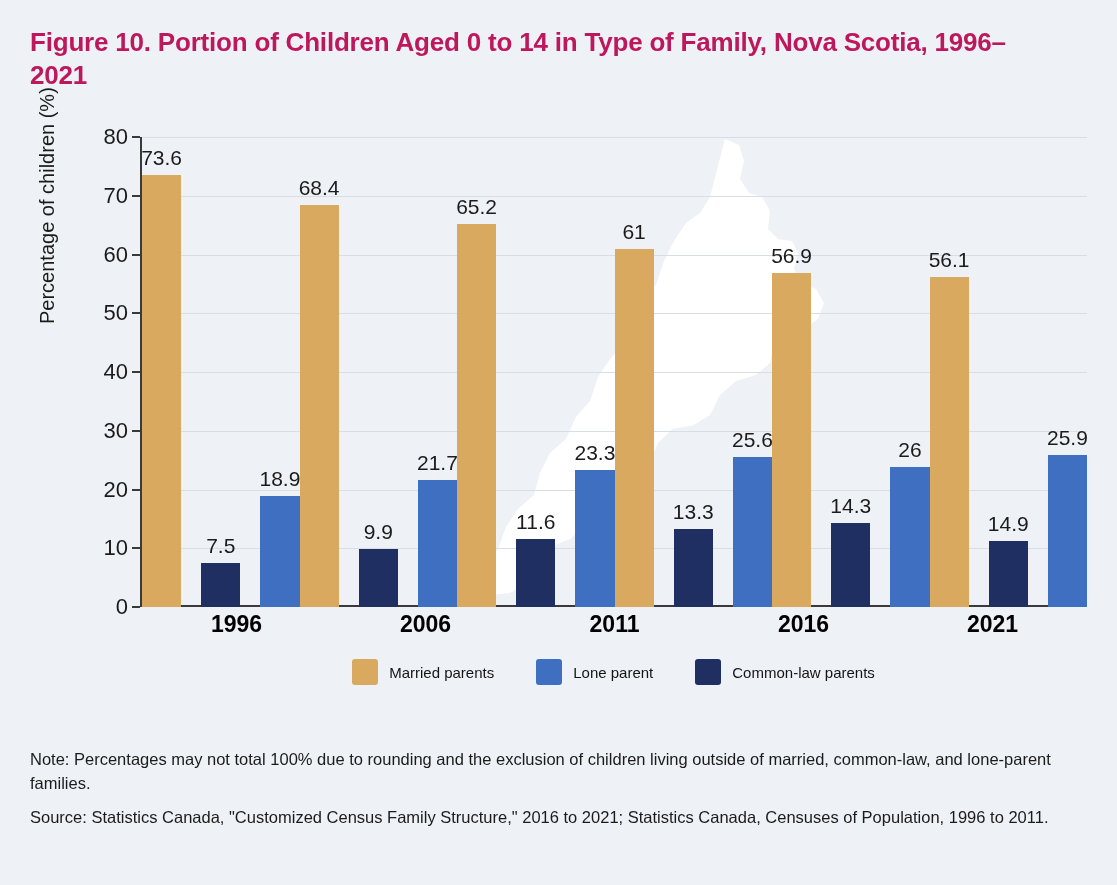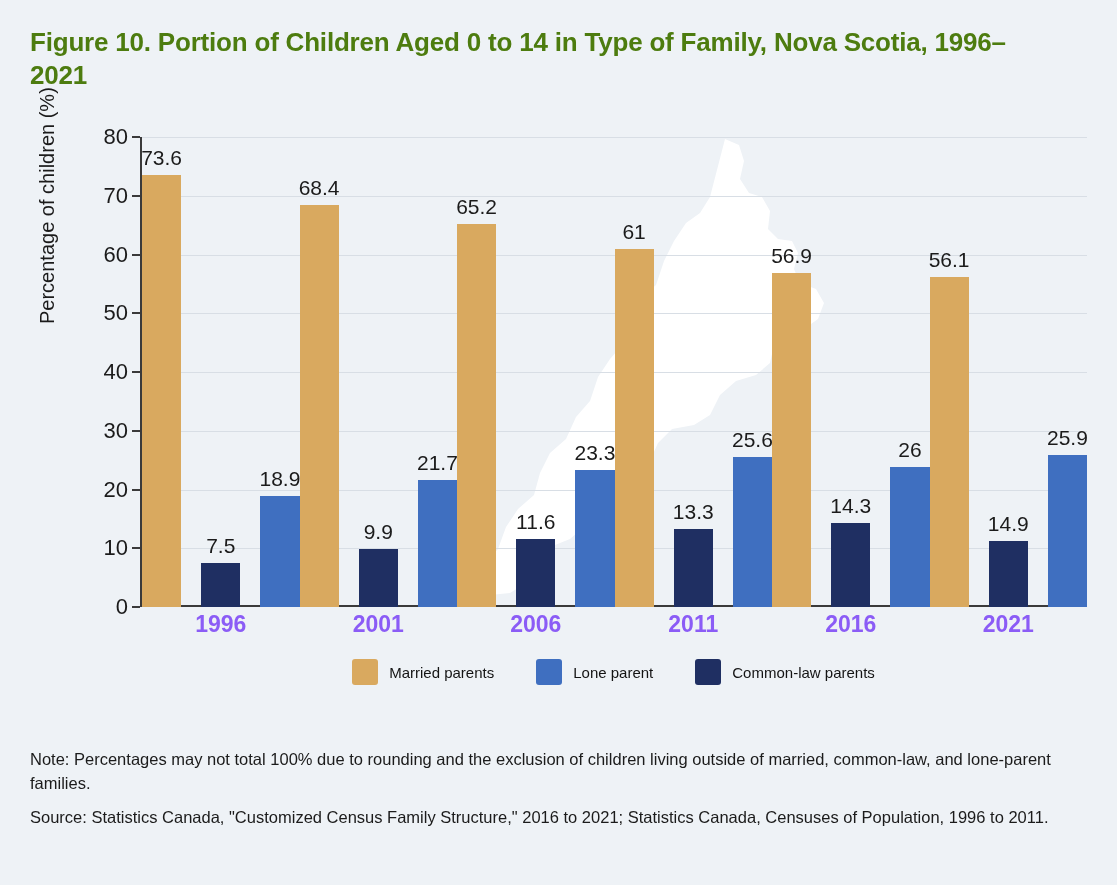--- a/index.html
+++ b/index.html
@@ -19,21 +19,21 @@
     width: 1117px;
     height: 885px;
     box-sizing: border-box;
     padding: 26px 30px 10px 30px;
   }
   .title {
     font-size: 26px;
     font-weight: bold;
     line-height: 1.25;
     letter-spacing: -0.2px;
-    color: #4d7c0f;
+    color: #be185d;
     margin: 0 0 0 0;
     max-width: 1020px;
   }
 
   
   .chart-wrap {
     position: relative;
     margin-top: 28px;
     width: 1057px;
     height: 620px;
@@ -151,21 +151,21 @@
     left: 112px;
     top: 492px;
     width: 945px;
     display: flex;
   }
   .xlabels .xl {
     flex: 1 1 0;
     text-align: center;
     font-size: 23px;
     font-weight: bold;
-    color: #8b5cf6;
+    color: #000000;
   }
 
   .legend {
     position: absolute;
     left: 110px;
     top: 540px;
     width: 947px;
     display: flex;
     justify-content: center;
     align-items: center;
@@ -332,21 +332,20 @@
               <span class="val">25.9</span>
             </div>
           </div>
         </div>
 
       </div>
     </div>
 
     <div class="xlabels">
       <div class="xl">1996</div>
-      <div class="xl">2001</div>
       <div class="xl">2006</div>
       <div class="xl">2011</div>
       <div class="xl">2016</div>
       <div class="xl">2021</div>
     </div>
 
     <div class="legend">
       <div class="legend-item">
         <span class="swatch" style="background:#d9a95f;"></span>
         <span class="legend-label">Married parents</span>

